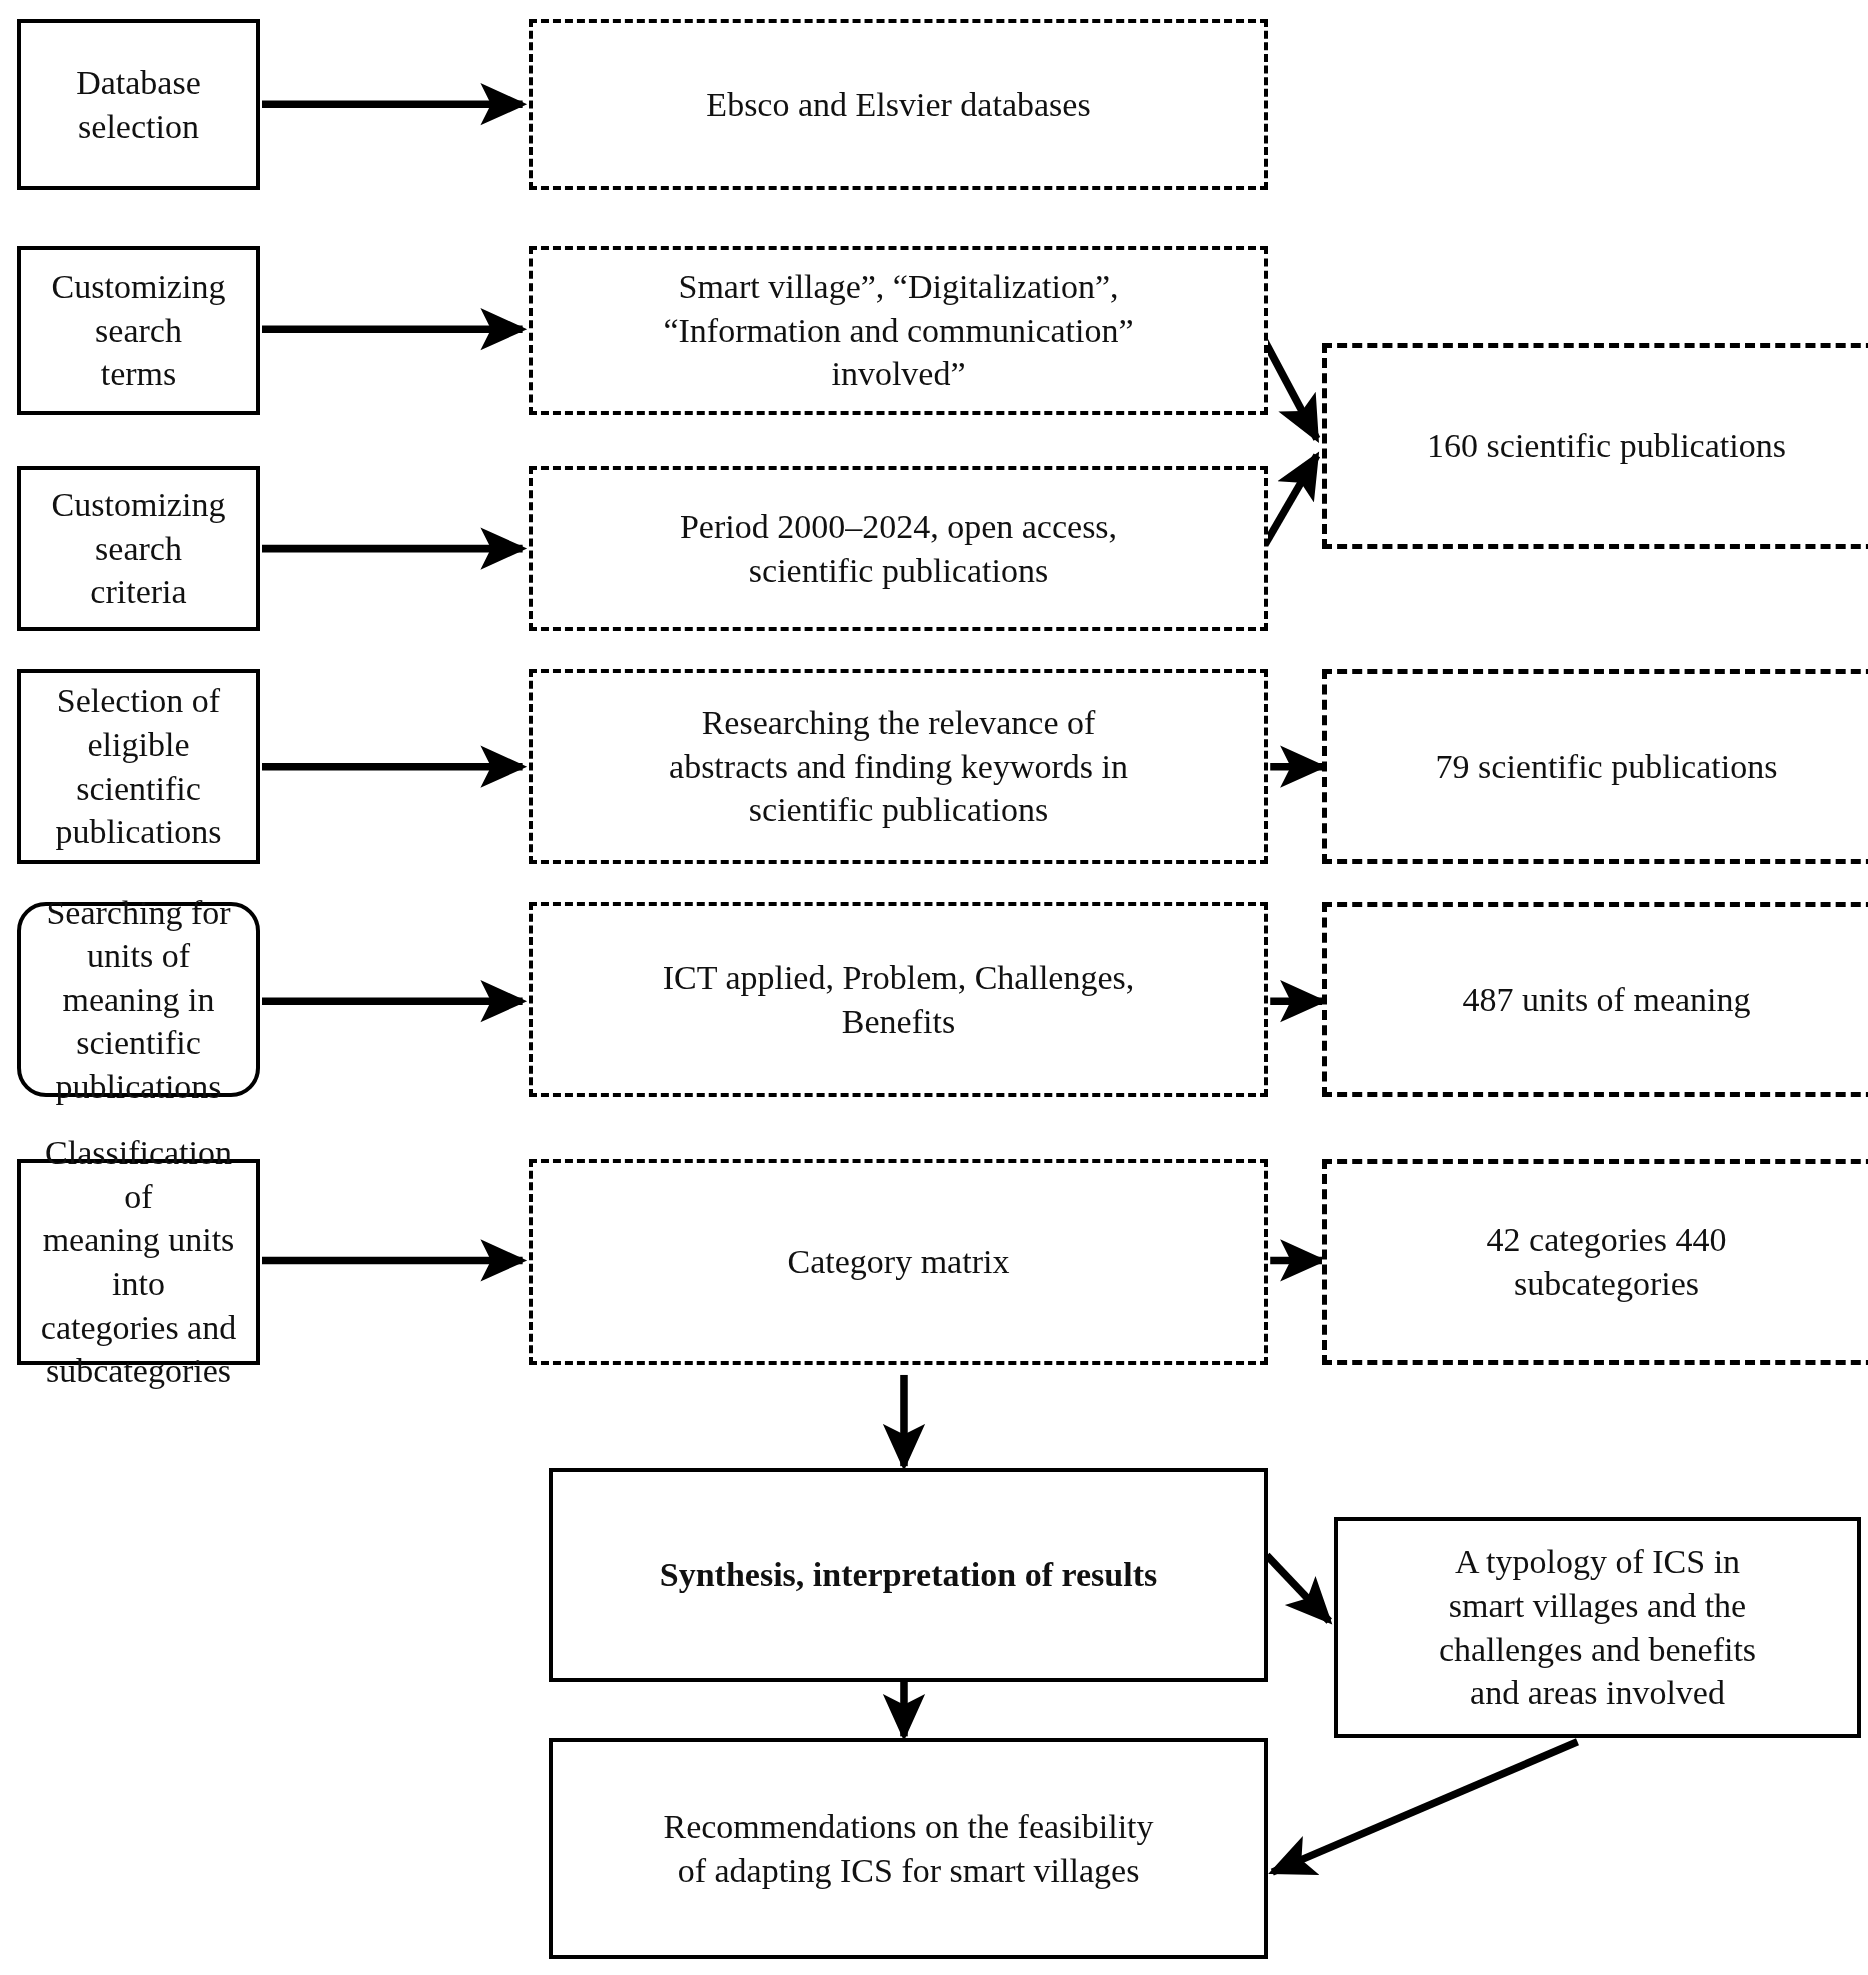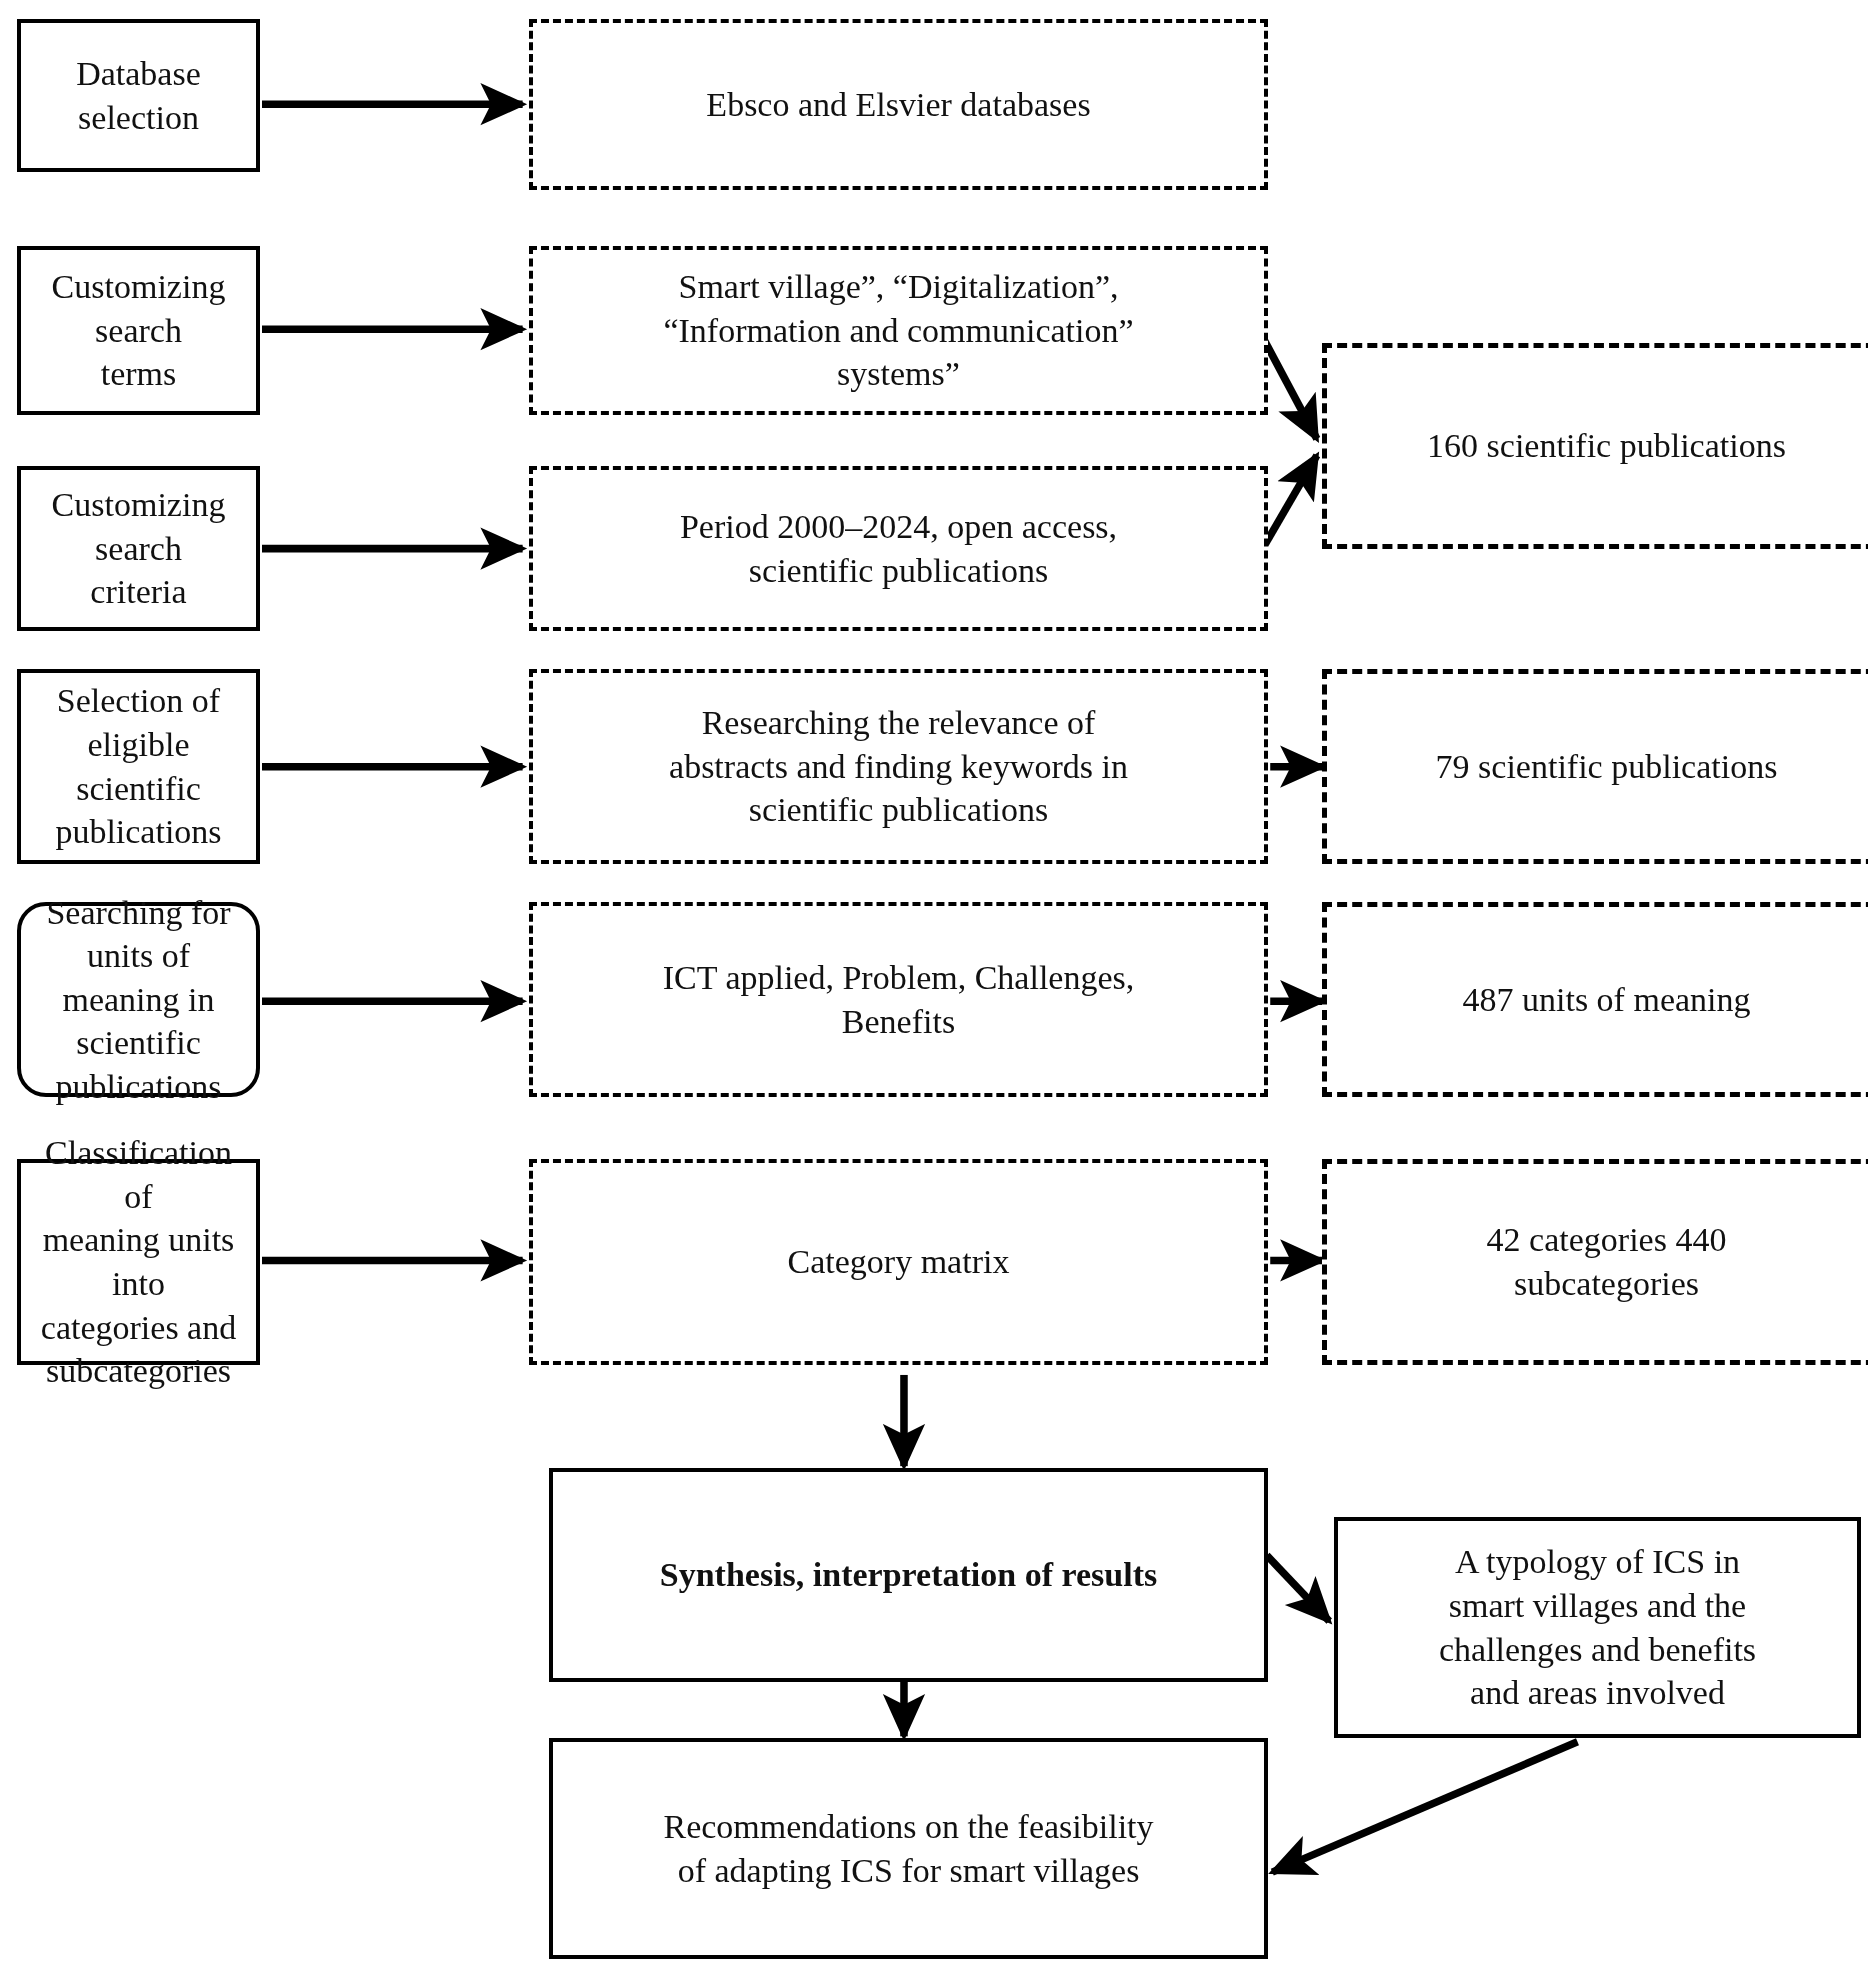--- a/index.html
+++ b/index.html
@@ -84,21 +84,21 @@
 
     <line x1="1318" y1="2005" x2="1318" y2="2138" stroke="#000000" stroke-width="11" marker-end="url(#arrowhead)"></line>
 
     <line x1="1847" y1="2268" x2="1938" y2="2364" stroke="#000000" stroke-width="11" marker-end="url(#arrowhead)"></line>
 
     <line x1="1318" y1="2452" x2="1318" y2="2532" stroke="#000000" stroke-width="11" marker-end="url(#arrowhead)"></line>
 
     <line x1="2300" y1="2540" x2="1855" y2="2730" stroke="#000000" stroke-width="11" marker-end="url(#arrowhead)"></line>
   </svg>
 
-  <div class="node solid" style="left:17px; top:19px; width:243px; height:153px;">
+  <div class="node solid" style="left:17px; top:19px; width:243px; height:171px;">
     <span class="txt">Database selection</span>
   </div>
 
   <div class="node solid" style="left:17px; top:246px; width:243px; height:169px;">
     <span class="txt">Customizing search
 terms</span>
   </div>
 
   <div class="node solid" style="left:17px; top:466px; width:243px; height:165px;">
     <span class="txt">Customizing search
@@ -123,21 +123,21 @@
 subcategories</span>
   </div>
 
   <div class="node dashed-fine" style="left:529px; top:19px; width:739px; height:171px;align-items:center;">
     <span class="txt">Ebsco and Elsvier databases</span>
   </div>
 
   <div class="node dashed-fine" style="left:529px; top:246px; width:739px; height:169px;">
     <span class="txt">Smart village”, “Digitalization”,
 “Information and communication”
-systems”</span>
+involved”</span>
   </div>
 
   <div class="node dashed-fine" style="left:529px; top:466px; width:739px; height:165px;">
     <span class="txt">Period 2000–2024, open access,
 scientific publications</span>
   </div>
 
   <div class="node dashed-fine" style="left:529px; top:669px; width:739px; height:195px;">
     <span class="txt">Researching the relevance of
 abstracts and finding keywords in

